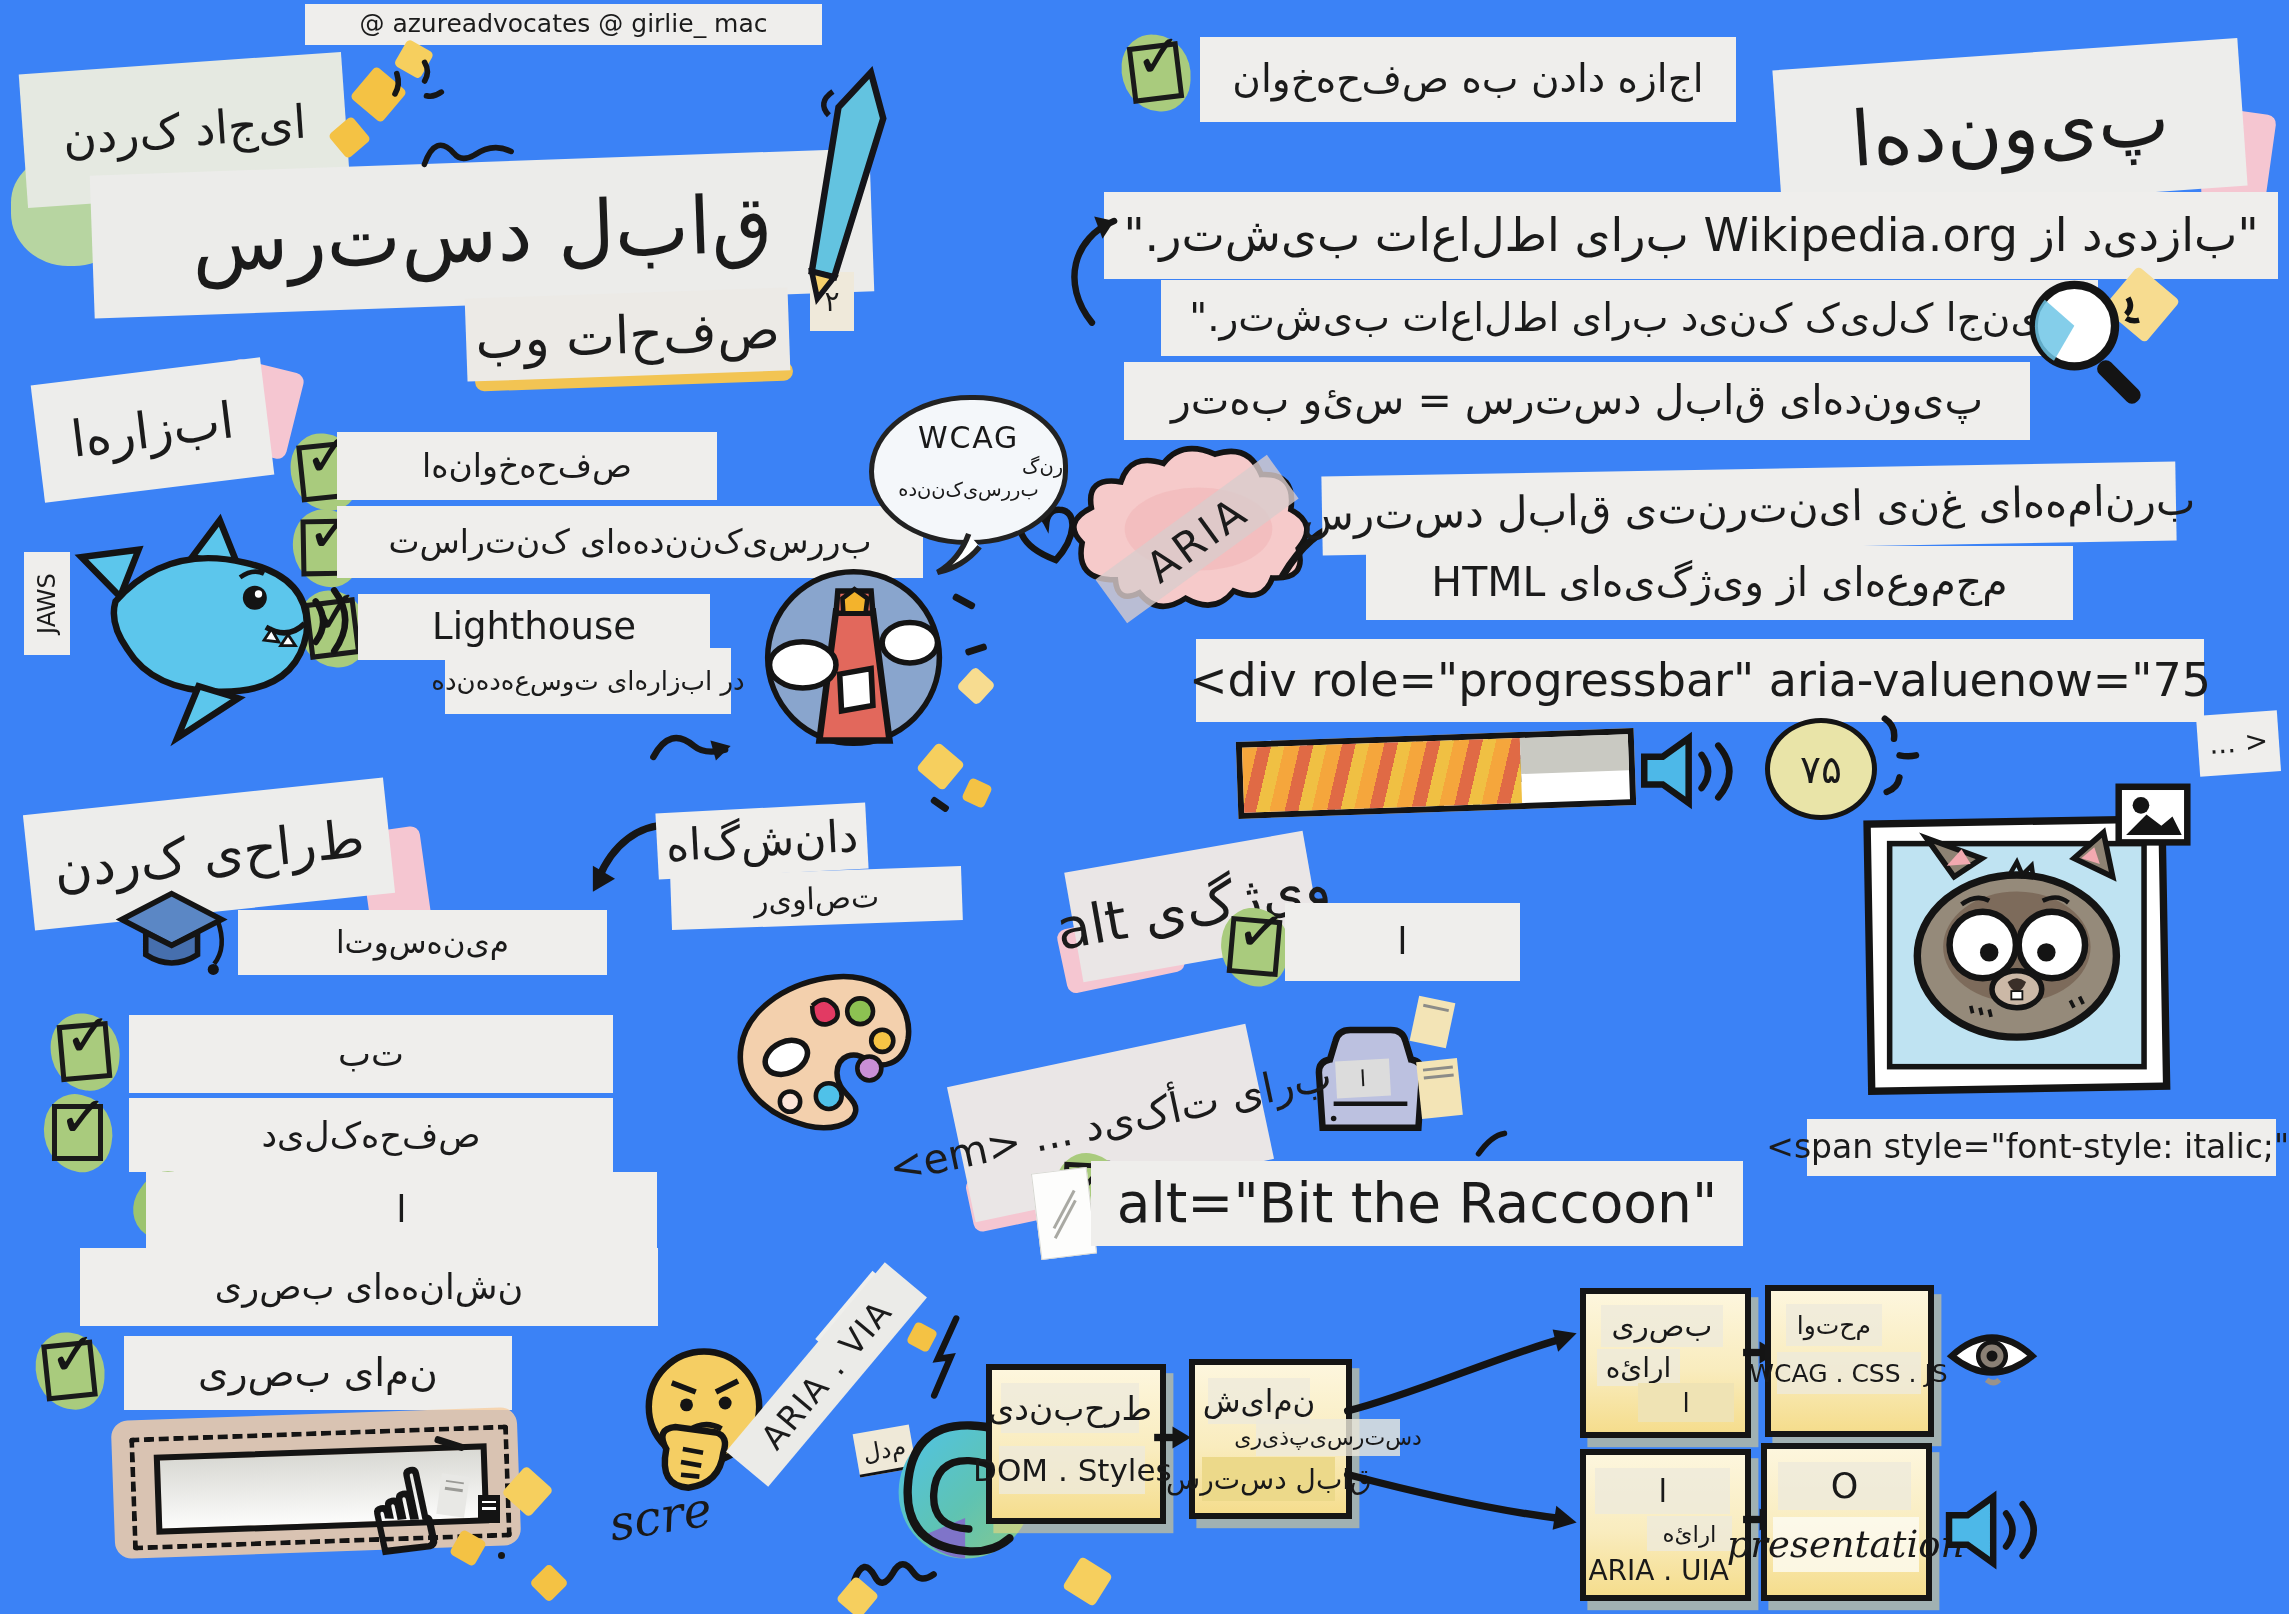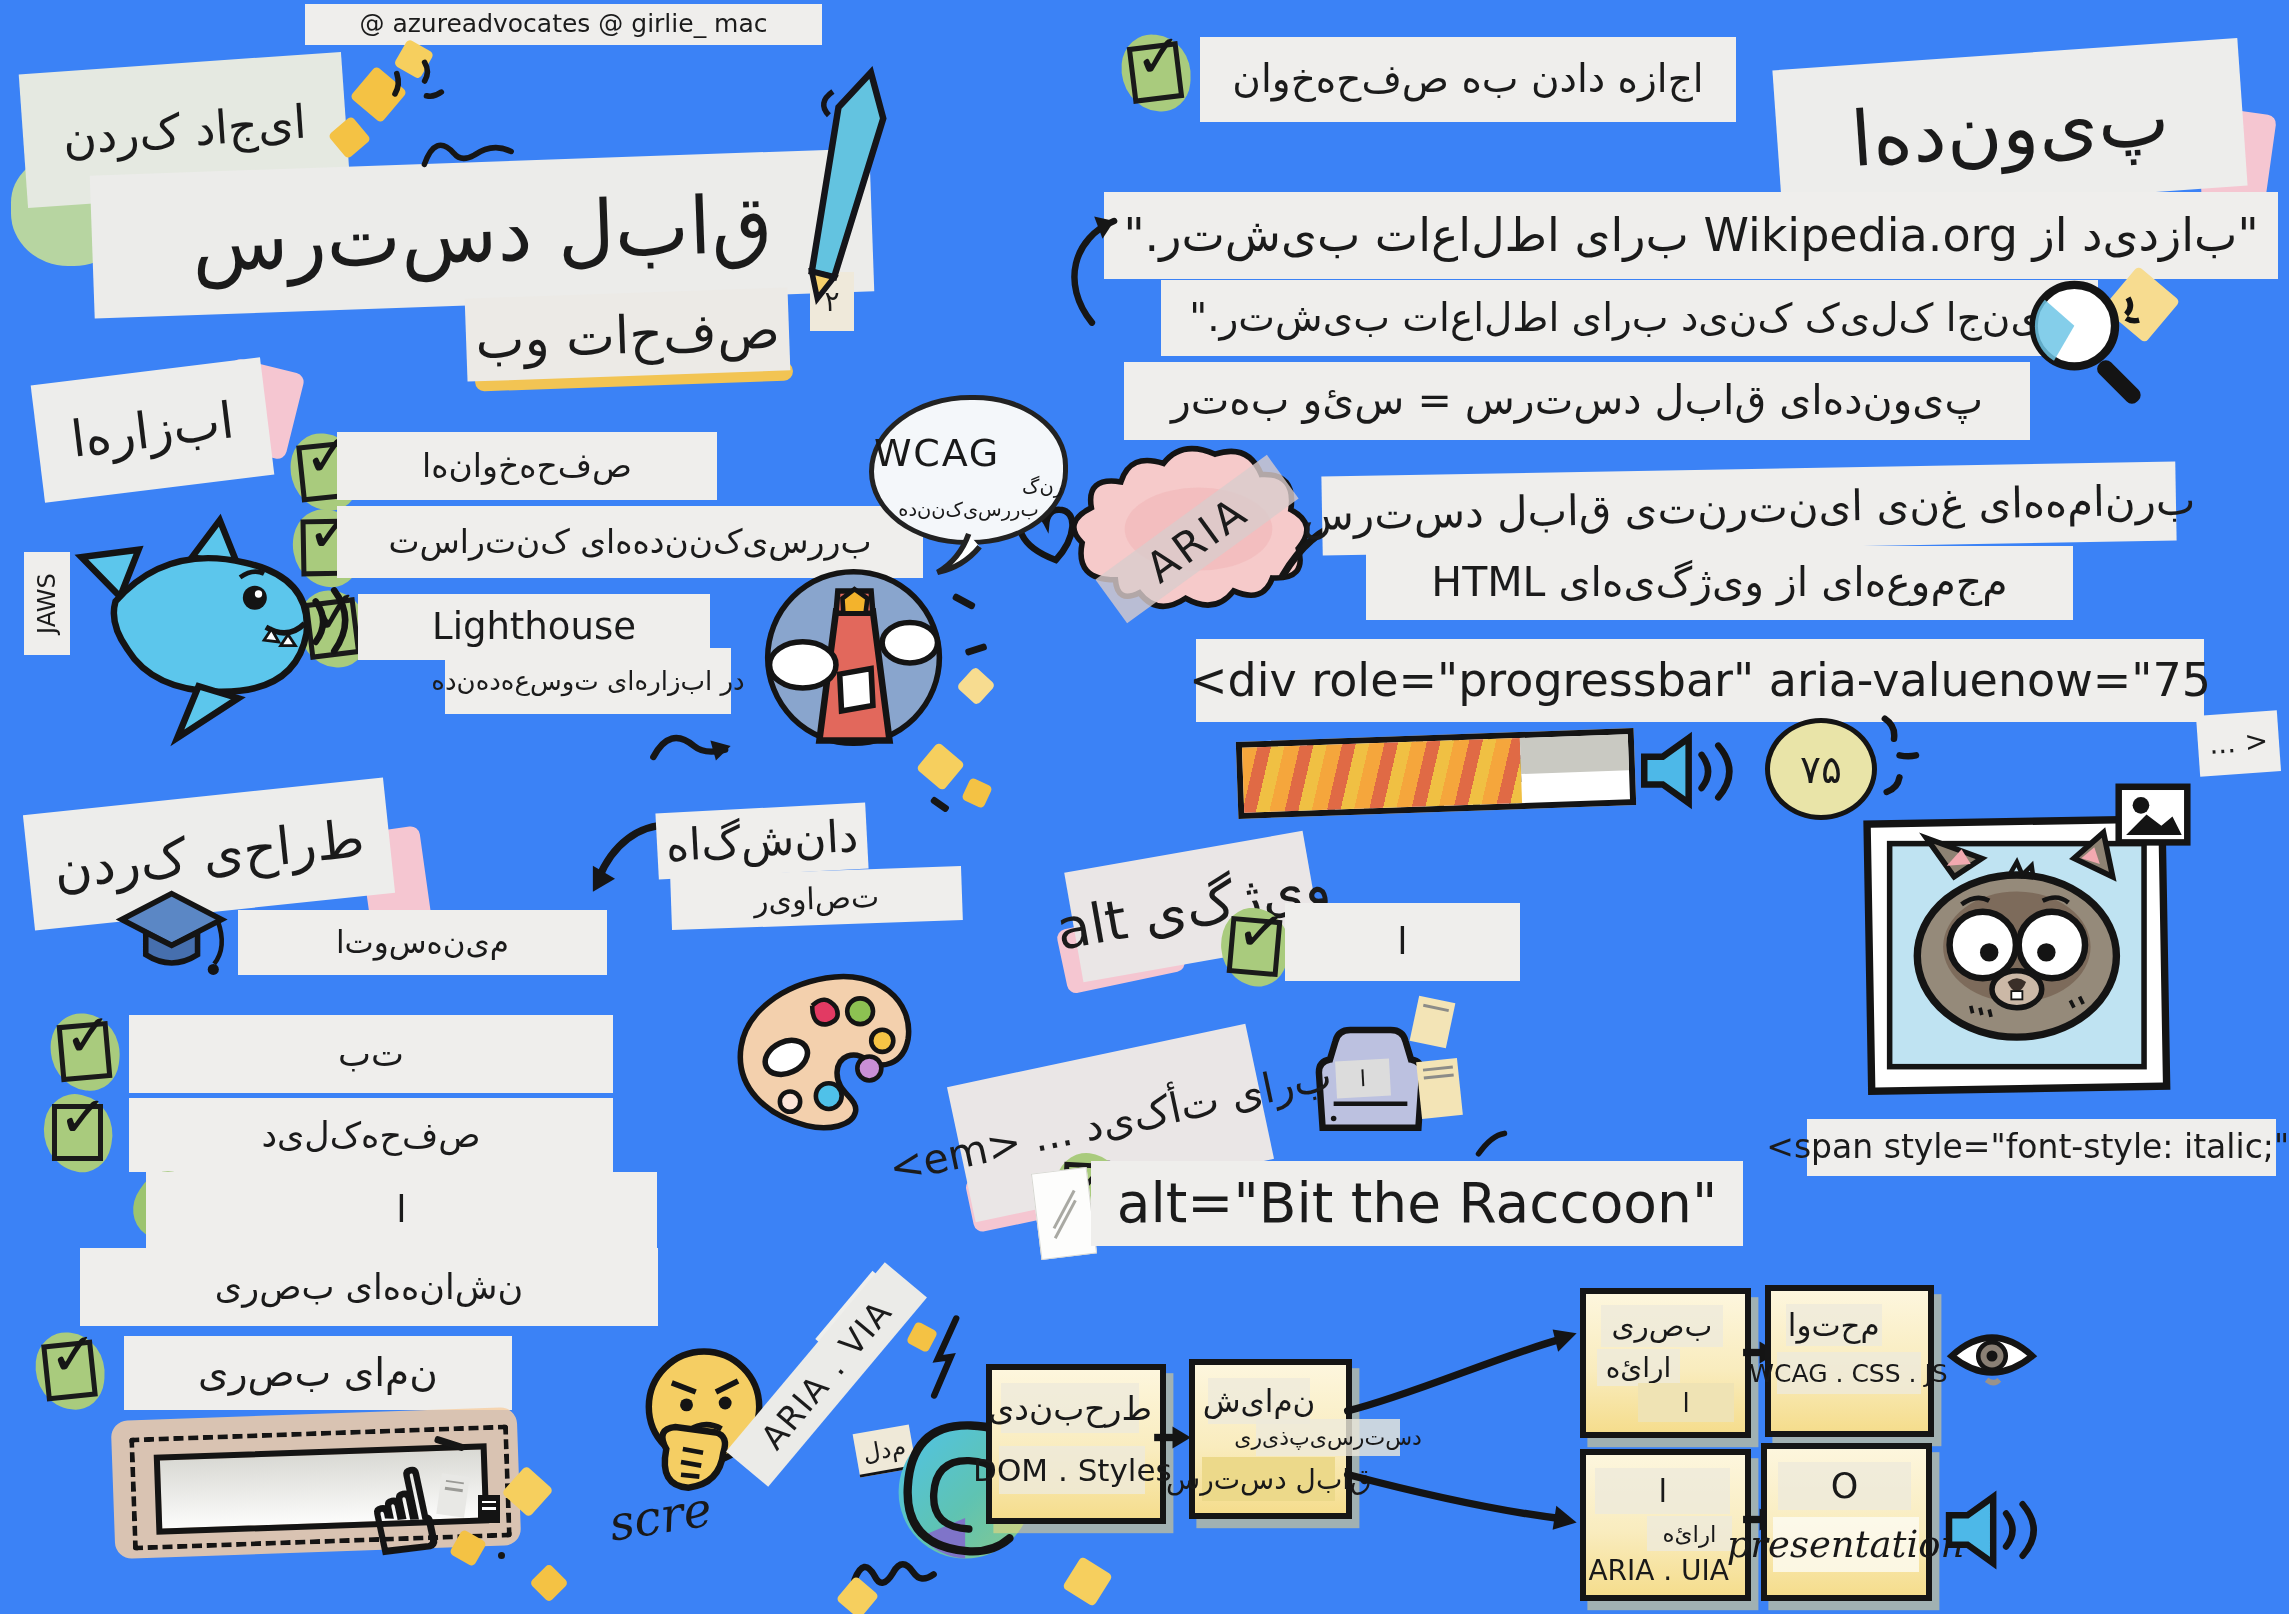--- a/index.html
+++ b/index.html
@@ -159,21 +159,21 @@
     <circle cx="196" cy="96" r="13" fill="#141414"></circle>
       <circle cx="200" cy="92" r="4" fill="#fff"></circle>
     <path d="M180,74 q14,-10 26,-4" stroke="#141414" stroke-width="5" fill="none"></path>
     <path d="M208,128 Q232,142 250,124" stroke="#141414" stroke-width="6" fill="none"></path>
     <polygon points="214,130 222,144 206,142" fill="#fff" stroke="#141414" stroke-width="3"></polygon>
     <polygon points="232,136 240,148 224,148" fill="#fff" stroke="#141414" stroke-width="3"></polygon>
     <path d="M262,100 q16,22 0,44 M282,88 q24,32 0,66" stroke="#141414" stroke-width="7" fill="none" stroke-linecap="round"></path>
   </svg>
 
   <div class="abs" style="left:869px;top:395px;width:189px;height:140px;border:5.5px solid #222;border-radius:52% 48% 50% 50%;background:#f4f7fa">
-    <div style="margin-top:31px;font-size:38px;letter-spacing:1.8px">WCAG</div>
+    <div style="text-align:center;margin-top:20px;font-size:30px;letter-spacing:1.8px">WCAG</div>
     <div dir="rtl" style="text-align:right;font-size:19.4px">ر‌ن‌گ</div>
     <div dir="rtl" style="text-align:center;font-size:19.4px">ب‌ر‌ر‌س‌ی‌ک‌ن‌ن‌د‌ه</div>
   </div>
   <svg class="abs" style="left:932px;top:532px" width="55" height="46" viewBox="0 0 60 50">
     <path d="M40,2 Q30,30 6,44 Q34,38 52,16" fill="#fff" stroke="#222" stroke-width="6"></path>
   </svg>
 
   <svg class="abs" style="left:764px;top:565px" width="180" height="185" viewBox="0 0 195 200">
     <circle cx="97" cy="100" r="93" fill="#89a5cd" stroke="#141414" stroke-width="6"></circle>
     <polygon points="78,50 118,50 136,190 60,190" fill="#e2685c" stroke="#141414" stroke-width="7"></polygon>
@@ -397,21 +397,21 @@
     <div class="fl" dir="rtl" style="left:14.8px;top:11px;width:122px;height:42px;font-size:29.5px">ب‌ص‌ر‌ی</div>
     <div class="fl" dir="rtl" style="left:11px;top:55px;width:83px;height:37px;font-size:28px">ا‌ر‌ا‌ئ‌ه</div>
     <div class="fl" dir="rtl" style="left:52px;top:89px;width:96px;height:39px;font-size:26px;background:#efe3b4">ا</div>
   </div>
   <svg class="abs" style="left:1741px;top:1336px" width="39" height="33" viewBox="0 0 42 36">
     <path d="M2,18 L26,18" stroke="#141414" stroke-width="8"></path>
       <polygon points="40,18 20,6 20,30" fill="#141414"></polygon>
     </svg>
 
   <div class="fbox" style="left:1765px;top:1285px;width:157px;height:140px">
-    <div class="fl" dir="rtl" style="left:14.8px;top:13px;width:96px;height:42px;font-size:31px">م‌ح‌ت‌و‌ا</div>
+    <div class="fl" dir="rtl" style="left:14.8px;top:13px;width:96px;height:42px;font-size:25px">م‌ح‌ت‌و‌ا</div>
     <div class="fl code" style="left:5.5px;top:61px;width:144px;height:42px;font-size:25px">WCAG . CSS . JS</div>
   </div>
   <svg class="abs" style="left:1946px;top:1323px" width="92" height="66" viewBox="0 0 100 72">
     <path d="M6,36 Q50,-4 94,36 Q50,72 6,36 Z" fill="#fff" stroke="#141414" stroke-width="7"></path>
     <circle cx="50" cy="36" r="15" fill="#8a8075" stroke="#141414" stroke-width="5"></circle>
     <circle cx="50" cy="36" r="6" fill="#141414"></circle>
     <path d="M44,62 q8,6 14,0" stroke="#9a938b" stroke-width="6" fill="none"></path>
   </svg>
 
   <div class="fbox" style="left:1580px;top:1449px;width:159px;height:140px">

